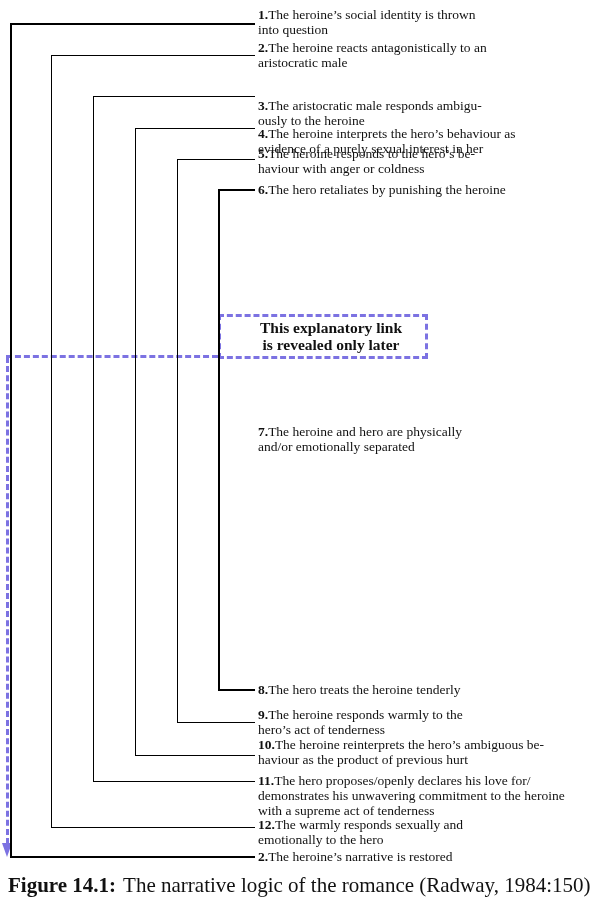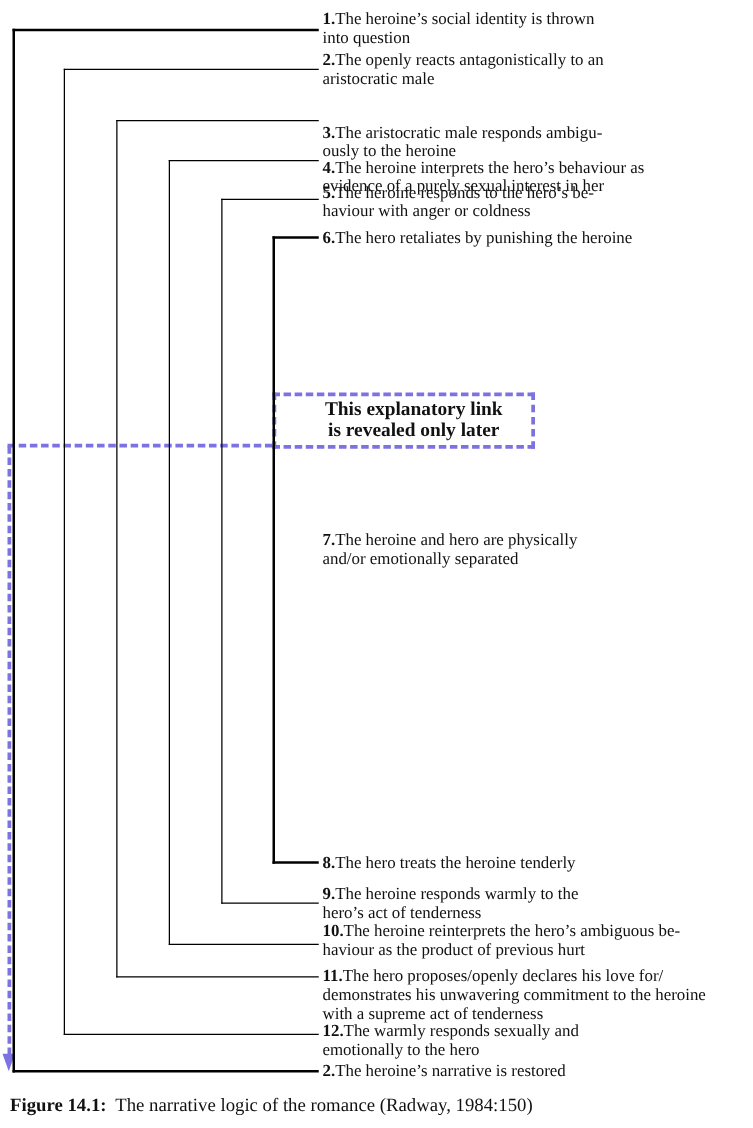--- a/index.html
+++ b/index.html
@@ -85,21 +85,21 @@
     border-top: 14px solid var(--accent);
     z-index: 0;
   }
   .bracket { z-index: 2; }
   .item { z-index: 3; }
 
   
   .caption {
     position: absolute;
     left: 8px; top: 876px;
-    font-size: 15px;
+    font-size: 21px;
     line-height: 19px;
     white-space: nowrap;
   }
   .caption b { font-weight: bold; margin-right: 7px; }
 </style>
 </head>
 <body>
 
 <div class="bracket b1 thick"></div>
 <div class="bracket b2 thin"></div>
@@ -111,21 +111,21 @@
 <div class="dash-h"></div>
 <div class="dash-v"></div>
 <div class="dash-arrow"></div>
 <div class="callout">
   <div class="callout-text">This explanatory link
 is revealed only later</div>
 </div>
 
 <div class="item" style="top:7px"><b class="num">1.</b><span class="txt">The heroine’s social identity is thrown
 into question</span></div>
-<div class="item" style="top:40px"><b class="num">2.</b><span class="txt">The openly reacts antagonistically to an
+<div class="item" style="top:40px"><b class="num">2.</b><span class="txt">The heroine reacts antagonistically to an
 aristocratic male</span></div>
 <div class="item" style="top:98px"><b class="num">3.</b><span class="txt">The aristocratic male responds ambigu-
 ously to the heroine</span></div>
 <div class="item" style="top:126px"><b class="num">4.</b><span class="txt">The heroine interprets the hero’s behaviour as
 evidence of a purely sexual interest in her</span></div>
 <div class="item" style="top:146px"><b class="num">5.</b><span class="txt">The heroine responds to the hero’s be-
 haviour with anger or coldness</span></div>
 <div class="item" style="top:182px"><b class="num">6.</b><span class="txt">The hero retaliates by punishing the heroine</span></div>
 <div class="item" style="top:424px"><b class="num">7.</b><span class="txt">The heroine and hero are physically
 and/or emotionally separated</span></div>

